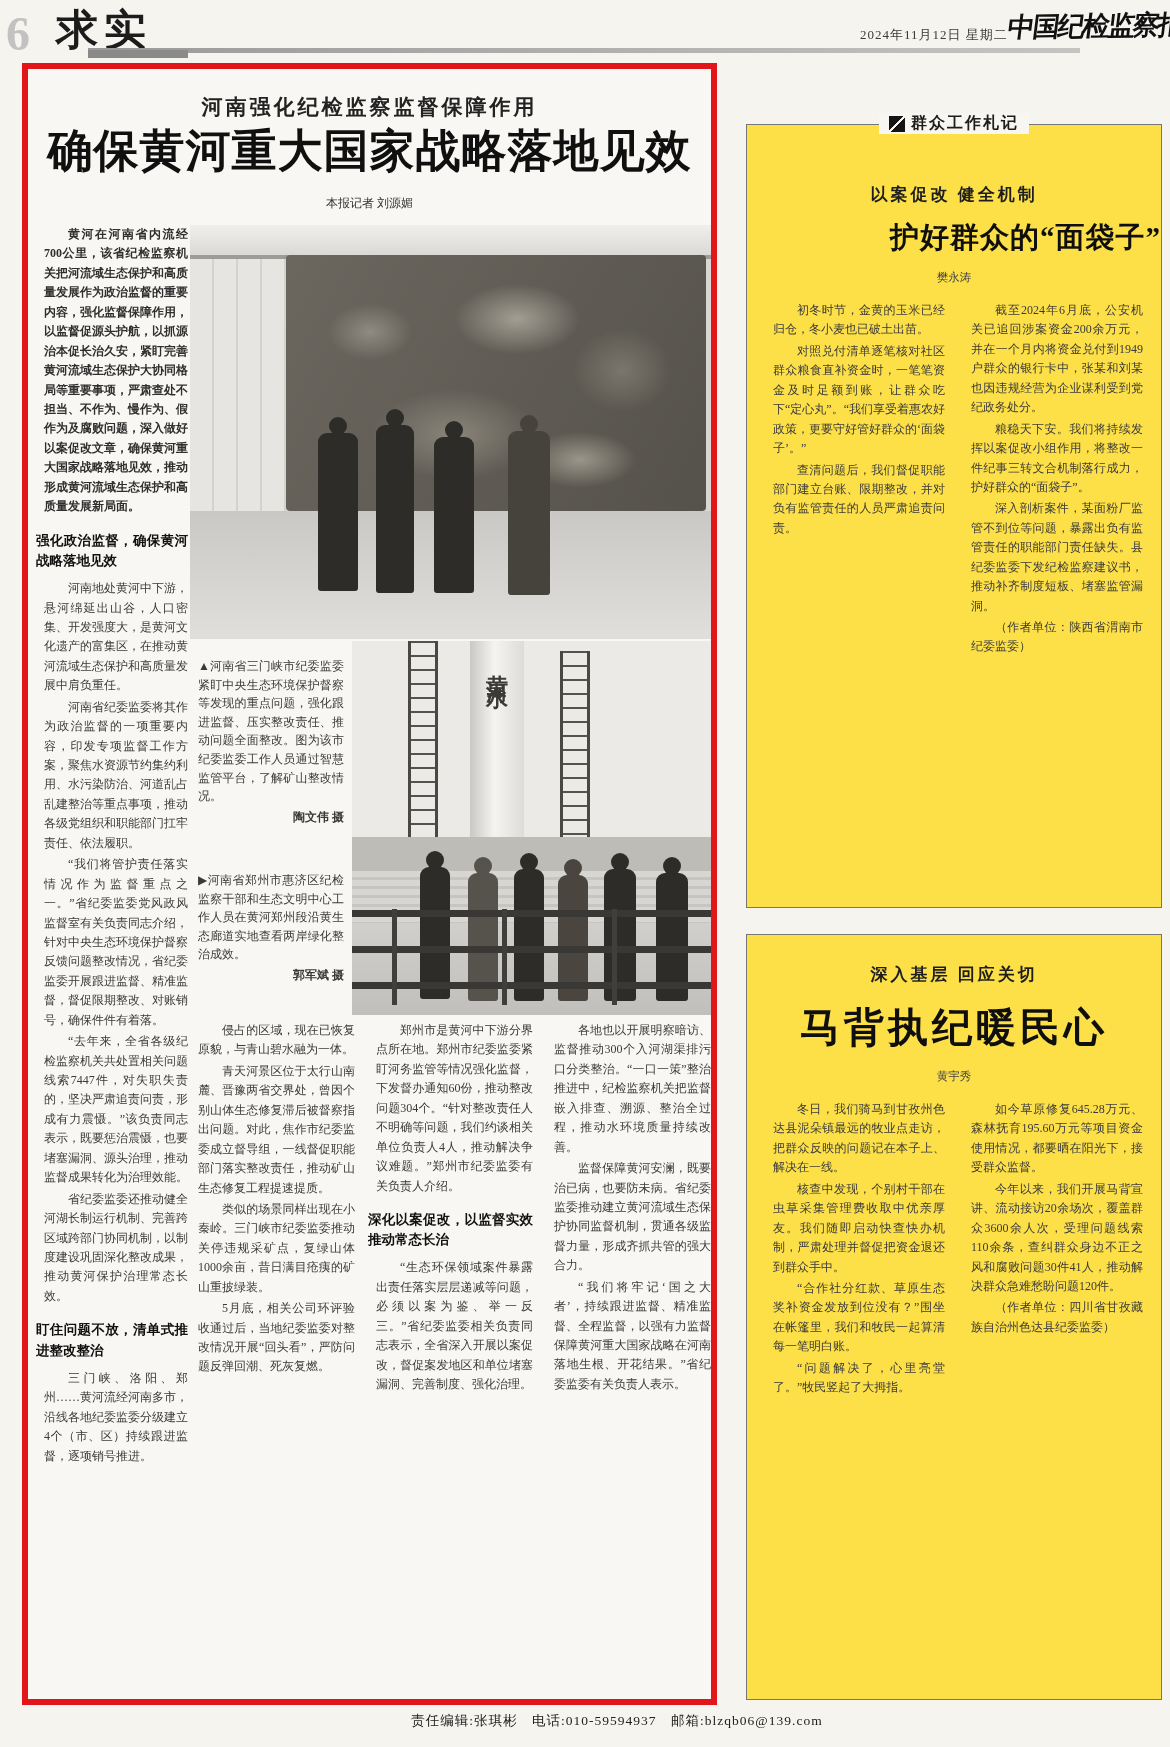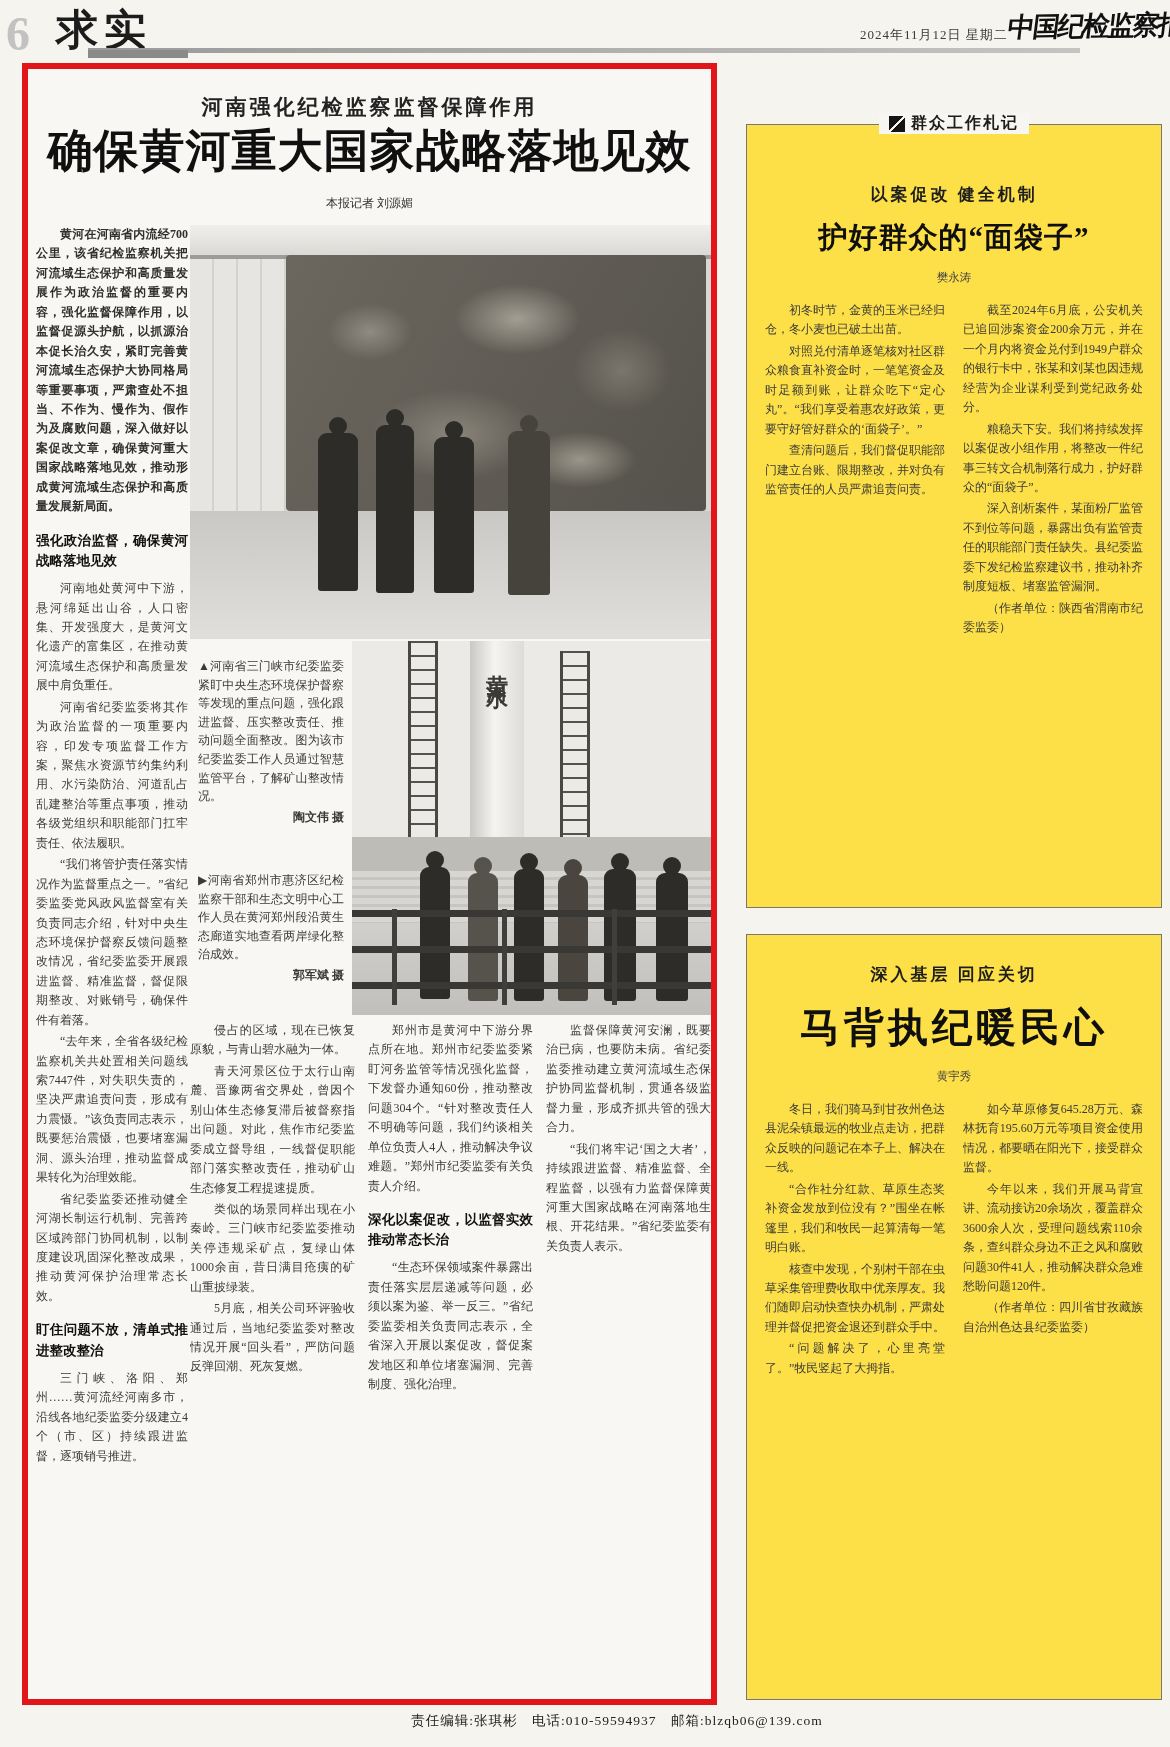--- a/index.html
+++ b/index.html
@@ -16,21 +16,21 @@
             transform:skewX(-8deg) rotate(-1deg);letter-spacing:-2px;white-space:nowrap;}
   
   .mainbox{left:22px;top:63px;width:695px;height:1642px;border:6px solid #e2151b;
            box-sizing:border-box;background:#f9f7f3;}
   .kicker{left:0;top:24px;width:100%;text-align:center;font-size:21px;font-weight:bold;
           letter-spacing:3px;color:#222;}
   .headline{left:0;top:52px;width:100%;text-align:center;font-size:45px;font-weight:bold;
             letter-spacing:1px;color:#101010;white-space:nowrap;}
   .byline{left:0;top:126px;width:100%;text-align:center;font-size:12px;color:#333;}
   .bodytext{font-size:12px;line-height:1.62;text-align:justify;color:#3a3a3a;}
-  .para{margin:0 0 2px 0;text-indent:2em;}
+  .para{margin:0 0 2px 8px;text-indent:2em;}
   .intro .para{font-weight:bold;color:#2f2f2f;}
   .subhead{font-weight:bold;font-size:13.5px;color:#111;margin:14px 0 8px 0;line-height:1.5;}
   .leftcol{left:8px;top:156px;width:152px;height:1470px;overflow:hidden;}
   .photo{overflow:hidden;background:#d8d7d3;}
   .photo1{left:162px;top:156px;width:521px;height:414px;}
   .photo2{left:324px;top:572px;width:359px;height:374px;}
   .caption{font-size:12px;line-height:1.55;text-align:justify;color:#3a3a3a;}
   .cap1{left:170px;top:588px;width:146px;height:204px;overflow:hidden;}
   .cap2{left:170px;top:802px;width:146px;height:142px;overflow:hidden;}
   .credit{text-align:right;font-weight:bold;margin-top:2px;}
@@ -68,21 +68,21 @@
   
   .rbox{box-sizing:border-box;border:1px solid #777;background:#fde047;}
   .rbox1{left:746px;top:124px;width:416px;height:784px;}
   .rbox2{left:746px;top:934px;width:416px;height:766px;}
   .legend{position:absolute;top:-12px;left:50%;transform:translateX(-50%);background:#f8f6f2;
           padding:0 10px;font-size:16px;font-weight:bold;letter-spacing:2px;color:#1d1d1d;
           display:flex;align-items:center;gap:6px;white-space:nowrap;}
   .notebook-icon{display:inline-block;width:16px;height:16px;background:#141414;
      background-image:linear-gradient(135deg,transparent 46%,#f8f6f2 46%,#f8f6f2 54%,transparent 54%);}
   .rkicker{width:100%;text-align:center;font-size:17px;font-weight:bold;letter-spacing:3px;color:#1e1e1e;}
-  .rtitle1{width:100%;text-align:center;font-size:29px;font-weight:bold;letter-spacing:1px;color:#0f0f0f;}
+  .rtitle1{width:100%;text-align:right;font-size:29px;font-weight:bold;letter-spacing:1px;color:#0f0f0f;}
   .rtitle2{width:100%;text-align:center;font-size:40px;font-weight:bold;letter-spacing:4px;color:#0f0f0f;}
   .rbyline{width:100%;text-align:center;font-size:11.5px;color:#444;}
   .rcols{display:flex;gap:18px;padding:0 18px;}
   .rcol{flex:1;overflow:hidden;}
   
   .footer{left:0;top:1712px;width:100%;text-align:center;font-size:13.5px;font-weight:normal;
           color:#222;letter-spacing:1px;margin-left:32px;}
 </style>
 </head>
 <body>
@@ -171,20 +171,21 @@
     <div class="bcol">
       <div>
           <p class="para">郑州市是黄河中下游分界点所在地。郑州市纪委监委紧盯河务监管等情况强化监督，下发督办通知60份，推动整改问题304个。“针对整改责任人不明确等问题，我们约谈相关单位负责人4人，推动解决争议难题。”郑州市纪委监委有关负责人介绍。</p>
         </div>
       <div class="subhead">深化以案促改，以监督实效推动常态长治</div>
       <div>
           <p class="para">“生态环保领域案件暴露出责任落实层层递减等问题，必须以案为鉴、举一反三。”省纪委监委相关负责同志表示，全省深入开展以案促改，督促案发地区和单位堵塞漏洞、完善制度、强化治理。</p>
         </div>
     </div>
     <div class="bcol">
+        <p class="para">各地也以开展明察暗访、监督推动300个入河湖渠排污口分类整治。“一口一策”整治推进中，纪检监察机关把监督嵌入排查、溯源、整治全过程，推动水环境质量持续改善。</p>
         <p class="para">监督保障黄河安澜，既要治已病，也要防未病。省纪委监委推动建立黄河流域生态保护协同监督机制，贯通各级监督力量，形成齐抓共管的强大合力。</p>
         <p class="para">“我们将牢记‘国之大者’，持续跟进监督、精准监督、全程监督，以强有力监督保障黄河重大国家战略在河南落地生根、开花结果。”省纪委监委有关负责人表示。</p>
       </div>
   </div>
 </div>
 
 <div class="abs rbox rbox1">
   <div class="legend">
     <span class="notebook-icon"></span>
     <span>群众工作札记</span>
@@ -207,22 +208,22 @@
   </div>
 </div>
 
 <div class="abs rbox rbox2">
   <div class="rkicker" style="margin-top:28px;">深入基层  回应关切</div>
   <div class="rtitle2" style="margin-top:14px;">马背执纪暖民心</div>
   <div class="rbyline" style="margin-top:14px;">黄宇秀</div>
   <div class="rcols bodytext" style="margin-top:16px;height:560px;">
     <div class="rcol">
         <p class="para">冬日，我们骑马到甘孜州色达县泥朵镇最远的牧业点走访，把群众反映的问题记在本子上、解决在一线。</p>
+        <p class="para">核查中发现，个别村干部在虫草采集管理费收取中优亲厚友。我们随即启动快查快办机制，严肃处理并督促把资金退还到群众手中。</p>
         <p class="para">“合作社分红款、草原生态奖补资金发放到位没有？”围坐在帐篷里，我们和牧民一起算清每一笔明白账。</p>
-        <p class="para">核查中发现，个别村干部在虫草采集管理费收取中优亲厚友。我们随即启动快查快办机制，严肃处理并督促把资金退还到群众手中。</p>
         <p class="para">“问题解决了，心里亮堂了。”牧民竖起了大拇指。</p>
       </div>
     <div class="rcol">
         <p class="para">如今草原修复645.28万元、森林抚育195.60万元等项目资金使用情况，都要晒在阳光下，接受群众监督。</p>
         <p class="para">今年以来，我们开展马背宣讲、流动接访20余场次，覆盖群众3600余人次，受理问题线索110余条，查纠群众身边不正之风和腐败问题30件41人，推动解决群众急难愁盼问题120件。</p>
         <p class="para">（作者单位：四川省甘孜藏族自治州色达县纪委监委）</p>
       </div>
   </div>
 </div>
 

